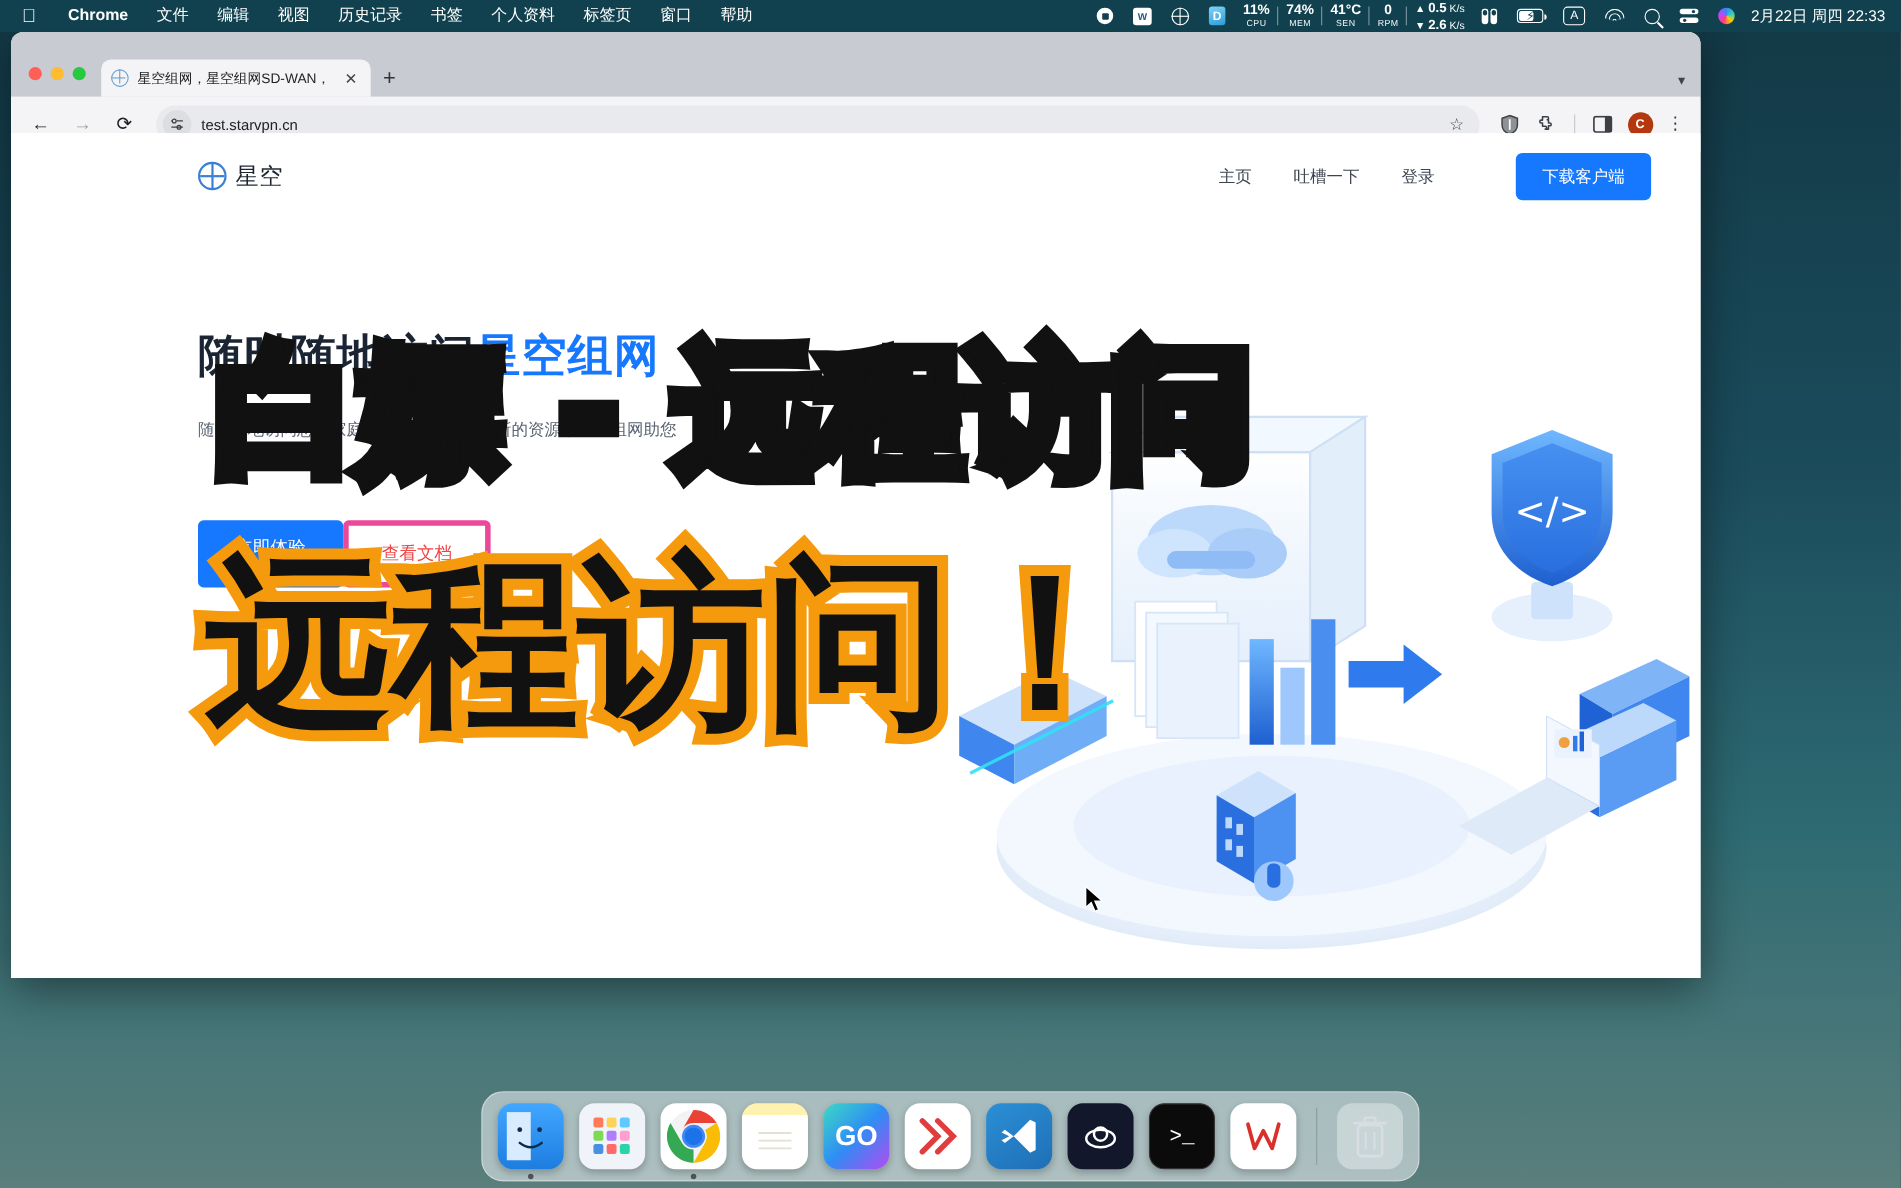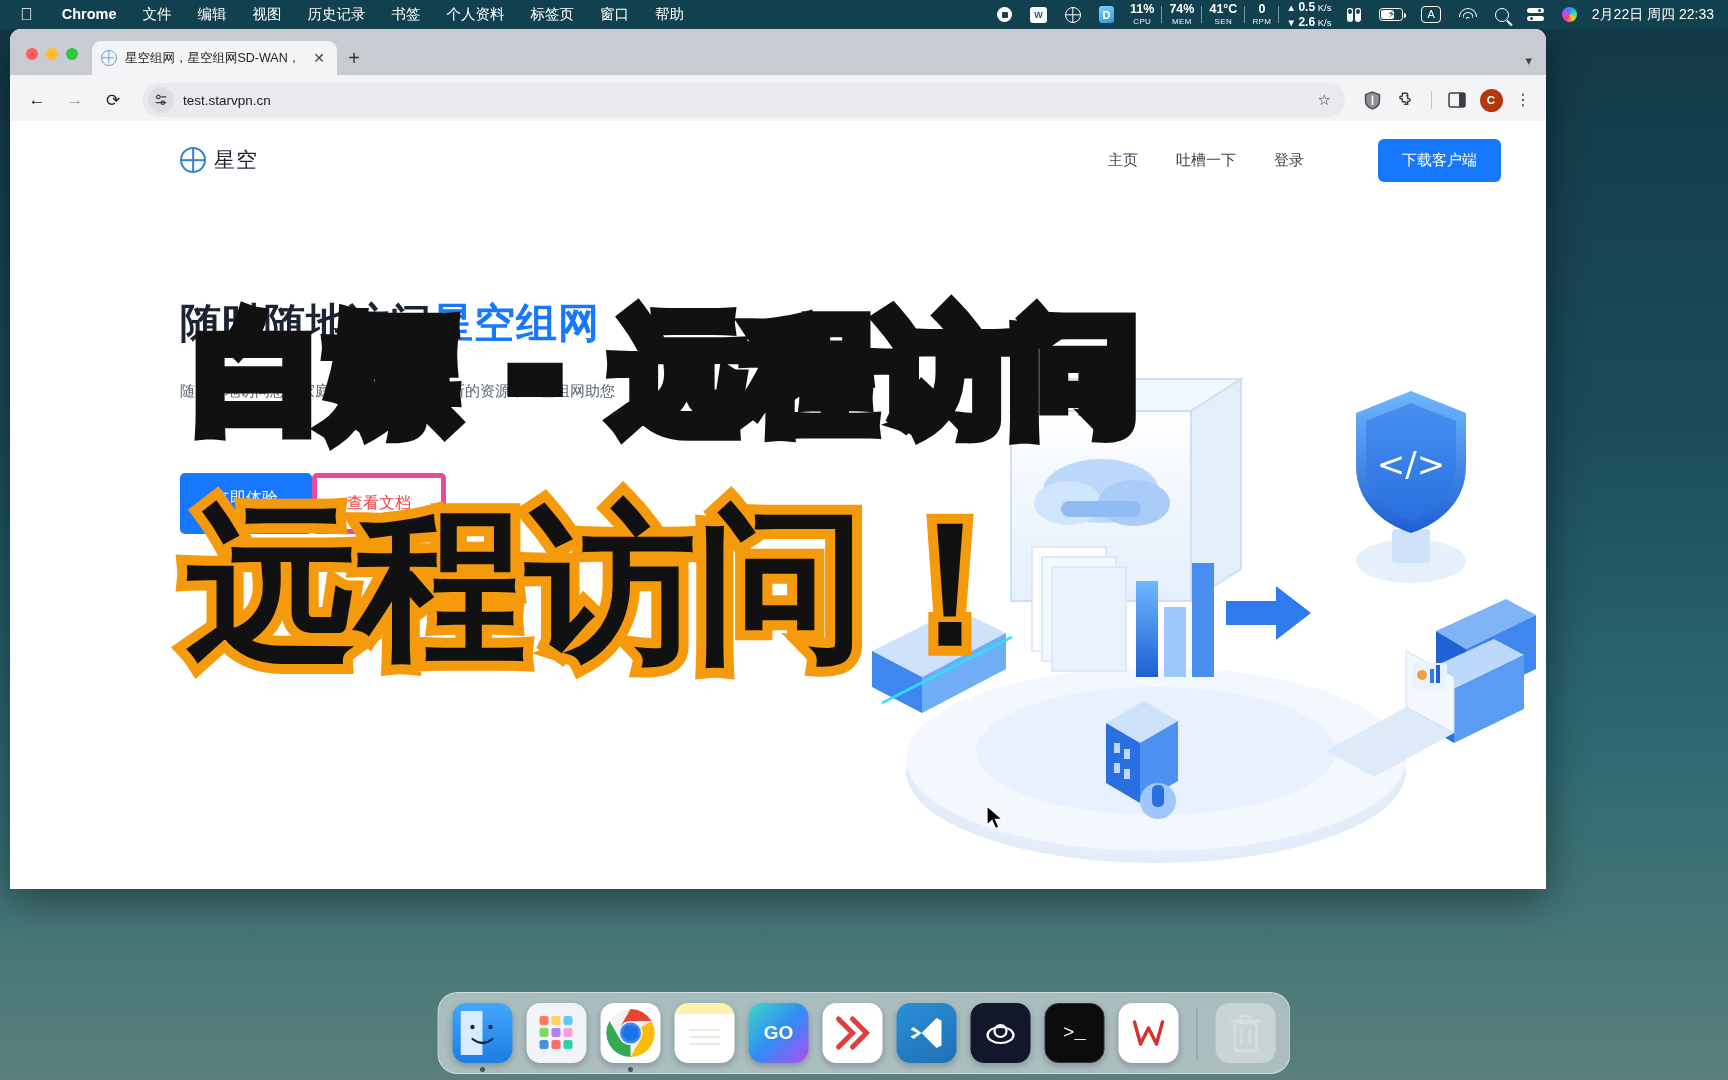--- a/index.html
+++ b/index.html
@@ -67,21 +67,21 @@
   .ic-w-logo{width:17px;height:16px;border-radius:3px;background:#fff;color:#1a5a80;font-size:9px;font-weight:bold;
              display:flex;align-items:center;justify-content:center;}
 
   
   #chrome {
     position:absolute; left:10px; top:29px; width:1536px; height:860px;
     background:#fff; border-radius:11px 11px 0 0; overflow:hidden;
     box-shadow:0 10px 40px rgba(0,0,0,.45);
     z-index:20;
   }
-  #tabstrip { height:46px; background:#c8cbd1; display:flex; align-items:flex-end; padding-left:14px; }
+  #tabstrip { height:59px; background:#c8cbd1; display:flex; align-items:flex-end; padding-left:14px; }
   .traffic { display:flex; gap:8px; align-items:center; height:42px; padding:0 10px 0 2px; }
   .tl { width:12px;height:12px;border-radius:50%; }
   .tl.r{background:#ff5f57;} .tl.y{background:#febc2e;} .tl.g{background:#28c840;}
   .tab {
     height:34px; width:245px; background:#f4f4f6; border-radius:9px 9px 0 0;
     display:flex; align-items:center; gap:8px; padding:0 9px; margin-left:4px; position:relative;
   }
   .tab .favicon { width:16px;height:16px;border-radius:50%;border:1.6px solid #6b9fd4;position:relative;flex:0 0 auto;}
   .tab .favicon::before{content:"";position:absolute;left:50%;top:-.6px;width:1.3px;height:13px;background:#6b9fd4;transform:translateX(-50%);}
   .tab .favicon::after{content:"";position:absolute;top:50%;left:-.6px;width:13px;height:1.3px;background:#6b9fd4;transform:translateY(-50%);}
@@ -503,21 +503,21 @@
 
   <div class="dock-ic" style="background:linear-gradient(180deg,#fff2b0 0%,#fff2b0 18%,#ffffff 18%);">
     <svg width="46" height="46" viewBox="0 0 46 46">
       <line x1="8" y1="20" x2="38" y2="20" stroke="#e4e0d4" stroke-width="1.6"></line>
       <line x1="8" y1="27" x2="38" y2="27" stroke="#e4e0d4" stroke-width="1.6"></line>
       <line x1="8" y1="34" x2="38" y2="34" stroke="#e4e0d4" stroke-width="1.6"></line>
     </svg>
   </div>
 
   <div class="dock-ic" style="background:linear-gradient(135deg,#3dd9c4,#2f8df5 50%,#b34af0);">
-    <span style="color:#fff;font-size:19px;font-weight:bold;font-family:'Liberation Sans',sans-serif;">GO</span>
+    <span style="color:#fff;font-size:25px;font-weight:bold;font-family:'Liberation Sans',sans-serif;">GO</span>
   </div>
 
   <div class="dock-ic" style="background:#fff;">
     <svg width="40" height="40" viewBox="0 0 40 40">
       <path d="M6 6 L20 20 L6 34" stroke="#e03e3e" stroke-width="5" fill="none" stroke-linecap="round"></path>
       <path d="M20 6 L34 20 L20 34" stroke="#e03e3e" stroke-width="5" fill="none" stroke-linecap="round"></path>
     </svg>
   </div>
 
   <div class="dock-ic" style="background:linear-gradient(150deg,#2b8fd6,#1f6fb5);">

